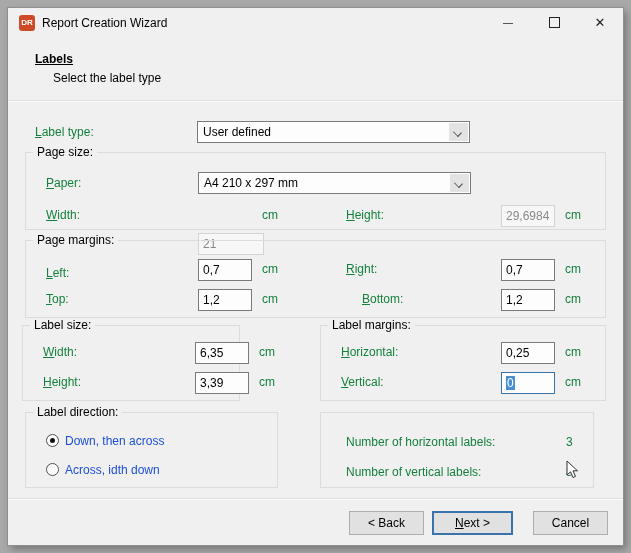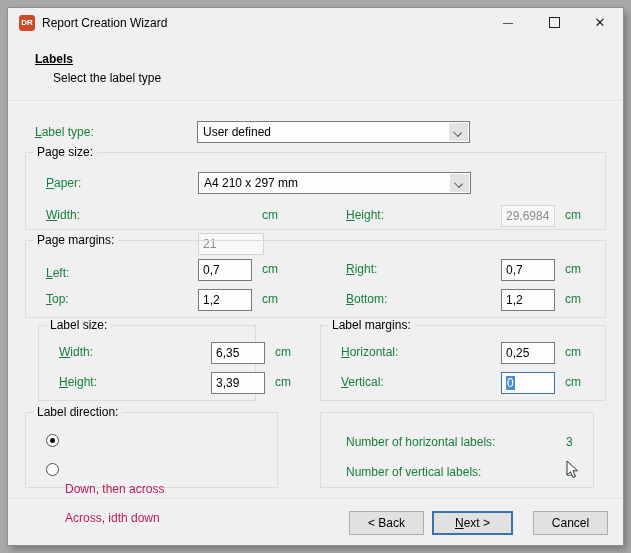--- a/index.html
+++ b/index.html
@@ -83,21 +83,21 @@
   
   .radio-row{position:absolute;left:20px;height:16px;cursor:default;}
   .radio{
     position:absolute;left:0;top:1px;width:13px;height:13px;border-radius:50%;
     border:1px solid #4f4f4f;background:#fdfdfd;box-sizing:border-box;
   }
   .radio.checked::after{
     content:"";position:absolute;left:3px;top:3px;width:5px;height:5px;
     border-radius:50%;background:#111;
   }
-  .radio-lbl{position:absolute;left:19px;top:1px;line-height:15px;white-space:nowrap;color:#be185d;margin-top:48px;}
+  .radio-lbl{position:absolute;left:19px;top:1px;line-height:15px;white-space:nowrap;color:#1d4ed8;}
   
   .btn{
     position:absolute;height:24px;box-sizing:border-box;
     background:var(--button-bg,#e1e1e1);border:1px solid var(--button-border,#adadad);
     font-family:"Liberation Sans",sans-serif;font-size:12px;color:#000;
     text-align:center;line-height:22px;padding:0;
   }
   .btn.default{border:2px solid var(--accent,#3a73a9);line-height:20px;}
   .btn u{text-decoration:underline;}
   .cursor-svg{position:absolute;pointer-events:none;}
@@ -148,26 +148,26 @@
     <span class="gtitle">Page margins:</span>
     <label class="lbl" style="left:20px;top:25px"><u>L</u><span>eft:</span></label>
     <input class="tbox" style="left: 172px; top: 18px; width: 54px;" value="0,7">
     <span class="lbl" style="left:236px;top:21px">cm</span>
     <label class="lbl" style="left:320px;top:21px"><u>R</u><span>ight:</span></label>
     <input class="tbox" style="left: 475px; top: 18px; width: 54px;" value="0,7">
     <span class="lbl" style="left:539px;top:21px">cm</span>
     <label class="lbl" style="left:20px;top:51px"><u>T</u><span>op:</span></label>
     <input class="tbox" style="left: 172px; top: 48px; width: 54px;" value="1,2">
     <span class="lbl" style="left:236px;top:51px">cm</span>
-    <label class="lbl" style="left:320px;top:51px"><u>B</u><span>ottom:</span></label>
+    <label class="lbl" style="left:336px;top:51px"><u>B</u><span>ottom:</span></label>
     <input class="tbox" style="left: 475px; top: 48px; width: 54px;" value="1,2">
     <span class="lbl" style="left:539px;top:51px">cm</span>
   </div>
 
-  <div class="group" style="left:30px;top:317px;width:218px;height:76px">
+  <div class="group" style="left:14px;top:317px;width:218px;height:76px">
     <span class="gtitle">Label size:</span>
     <label class="lbl" style="left:20px;top:19px"><u>W</u><span>idth:</span></label>
     <input class="tbox" style="left: 172px; top: 16px; width: 54px;" value="6,35">
     <span class="lbl" style="left:236px;top:19px">cm</span>
     <label class="lbl" style="left:20px;top:49px"><u>H</u><span>eight:</span></label>
     <input class="tbox" style="left: 172px; top: 46px; width: 54px;" value="3,39">
     <span class="lbl" style="left:236px;top:49px">cm</span>
   </div>
 
   <div class="group" style="left:312px;top:317px;width:286px;height:76px">

